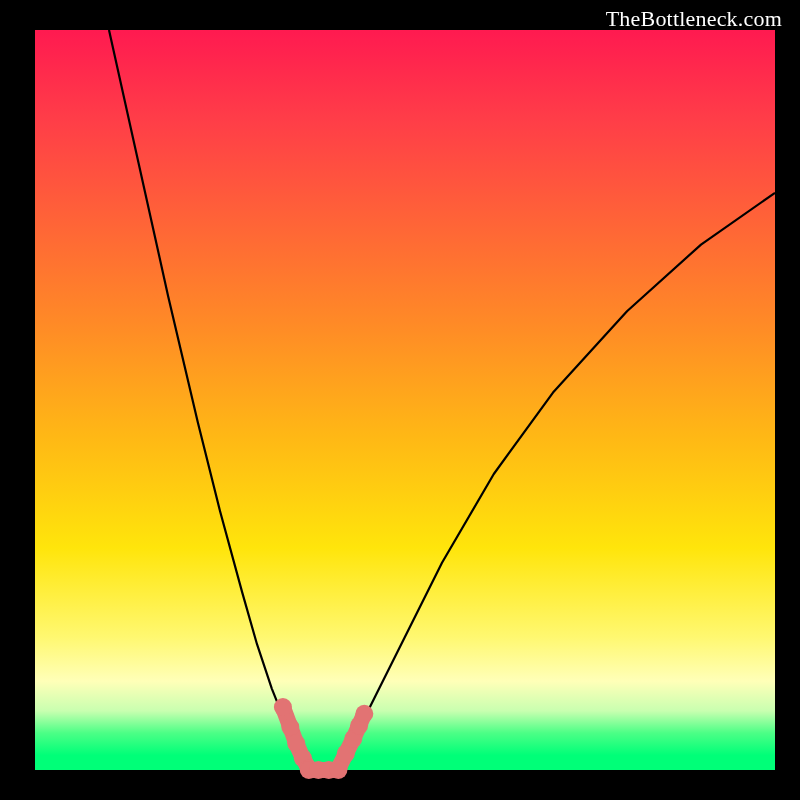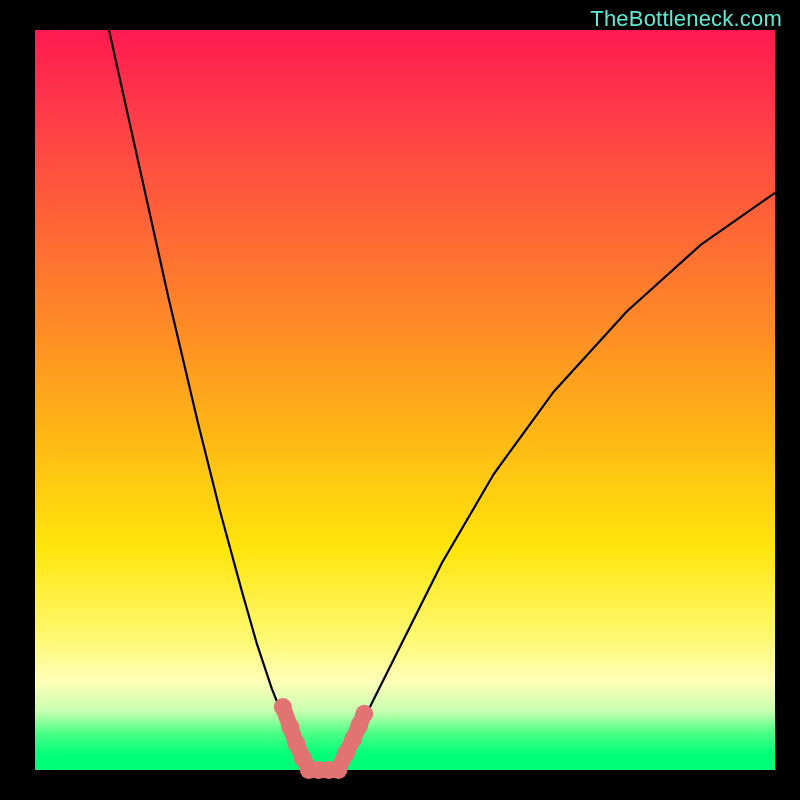--- a/index.html
+++ b/index.html
@@ -39,25 +39,25 @@
       #c9ffb0 92%,
       #4cff86 95%,
       #00ff78 98%,
       #00ff78 100%
     );
   }
   .watermark {
     position: absolute;
     top: 6px;
     right: 18px;
-    color: #5eead4;
+    color: #ffffff;
     font-size: 22px;
     font-weight: 400;
     letter-spacing: 0.2px;
-    font-family: Liberation Sans, sans-serif;
+    font-family: Liberation Serif, serif;
   }
   svg.curves {
     position: absolute;
     left: 0;
     top: 0;
     width: 740px;
     height: 740px;
     overflow: visible;
   }
 </style>

